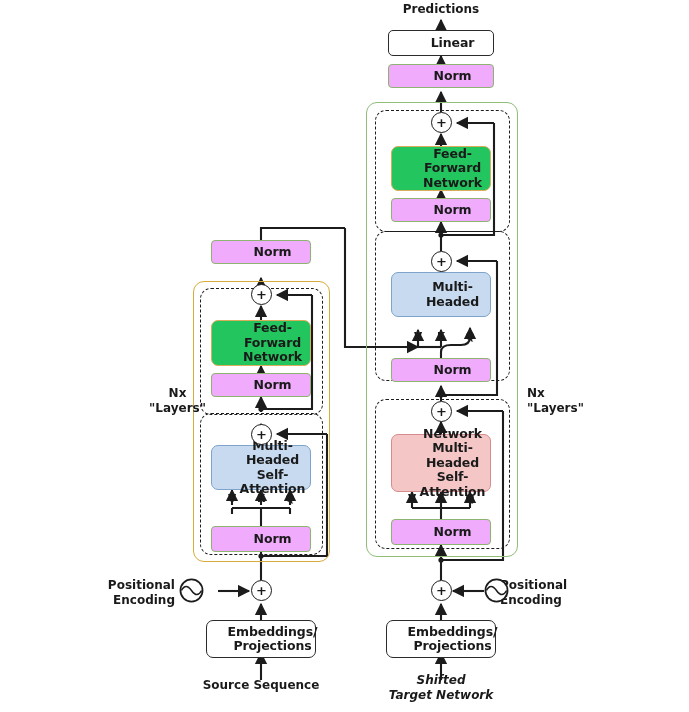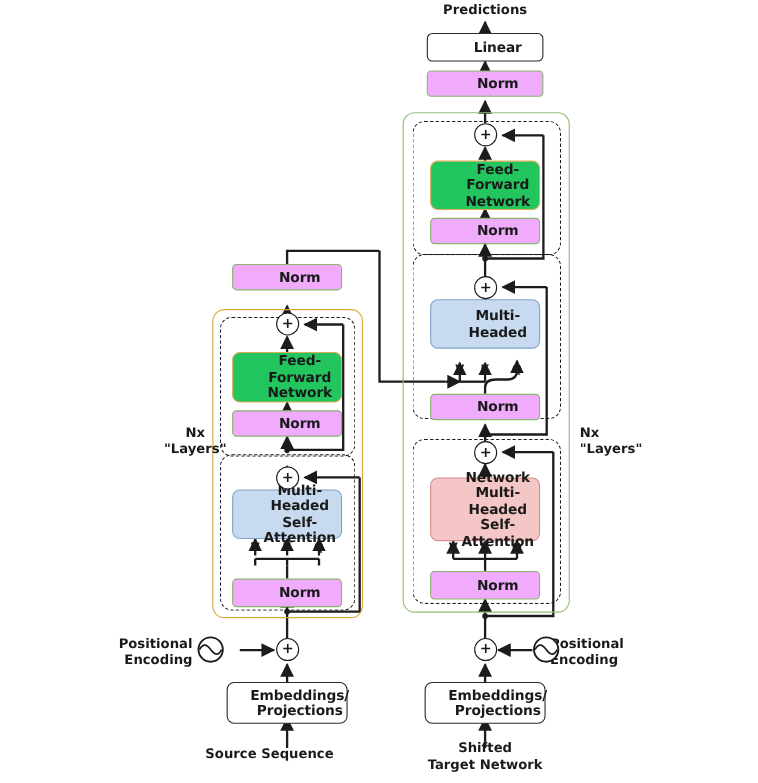--- a/index.html
+++ b/index.html
@@ -312,21 +312,21 @@
   <div class="caption" style="left:500px; top:578px; width:110px; text-align:left;">
     <div>Positional</div>
     <div>Encoding</div>
   </div>
 
   <div class="node box-plain" style="left:386px; top:620px; width:110px; height:38px; flex-direction:column;">
     <span>Embeddings/</span>
     <span>Projections</span>
   </div>
 
-  <div class="caption" style="left:381px; top:673px; width:120px;">
+  <div class="caption" style="left:381px; top:673px; width:120px;font-style:italic;">
     <div>Shifted</div>
     <div>Target Network</div>
   </div>
 
   <div class="node box-norm" style="left:211px; top:240px; width:100px; height:24px;">Norm</div>
 
   <div class="plus" style="left:251px; top:284px;">+</div>
 
   <div class="node box-ffn" style="left:211px; top:320px; width:100px; height:46px; flex-direction:column;">
     <span>Feed-Forward</span>
@@ -363,15 +363,15 @@
   <div class="caption" style="left:83px; top:578px; width:92px; text-align:right;">
     <div>Positional</div>
     <div>Encoding</div>
   </div>
 
   <div class="node box-plain" style="left:206px; top:620px; width:110px; height:38px; flex-direction:column;">
     <span>Embeddings/</span>
     <span>Projections</span>
   </div>
 
-  <div class="caption" style="left:180px; top:678px; width:130px;">Source Sequence</div>
+  <div class="caption" style="left:196px; top:678px; width:130px;">Source Sequence</div>
 
 </div>
 
 </body></html>

